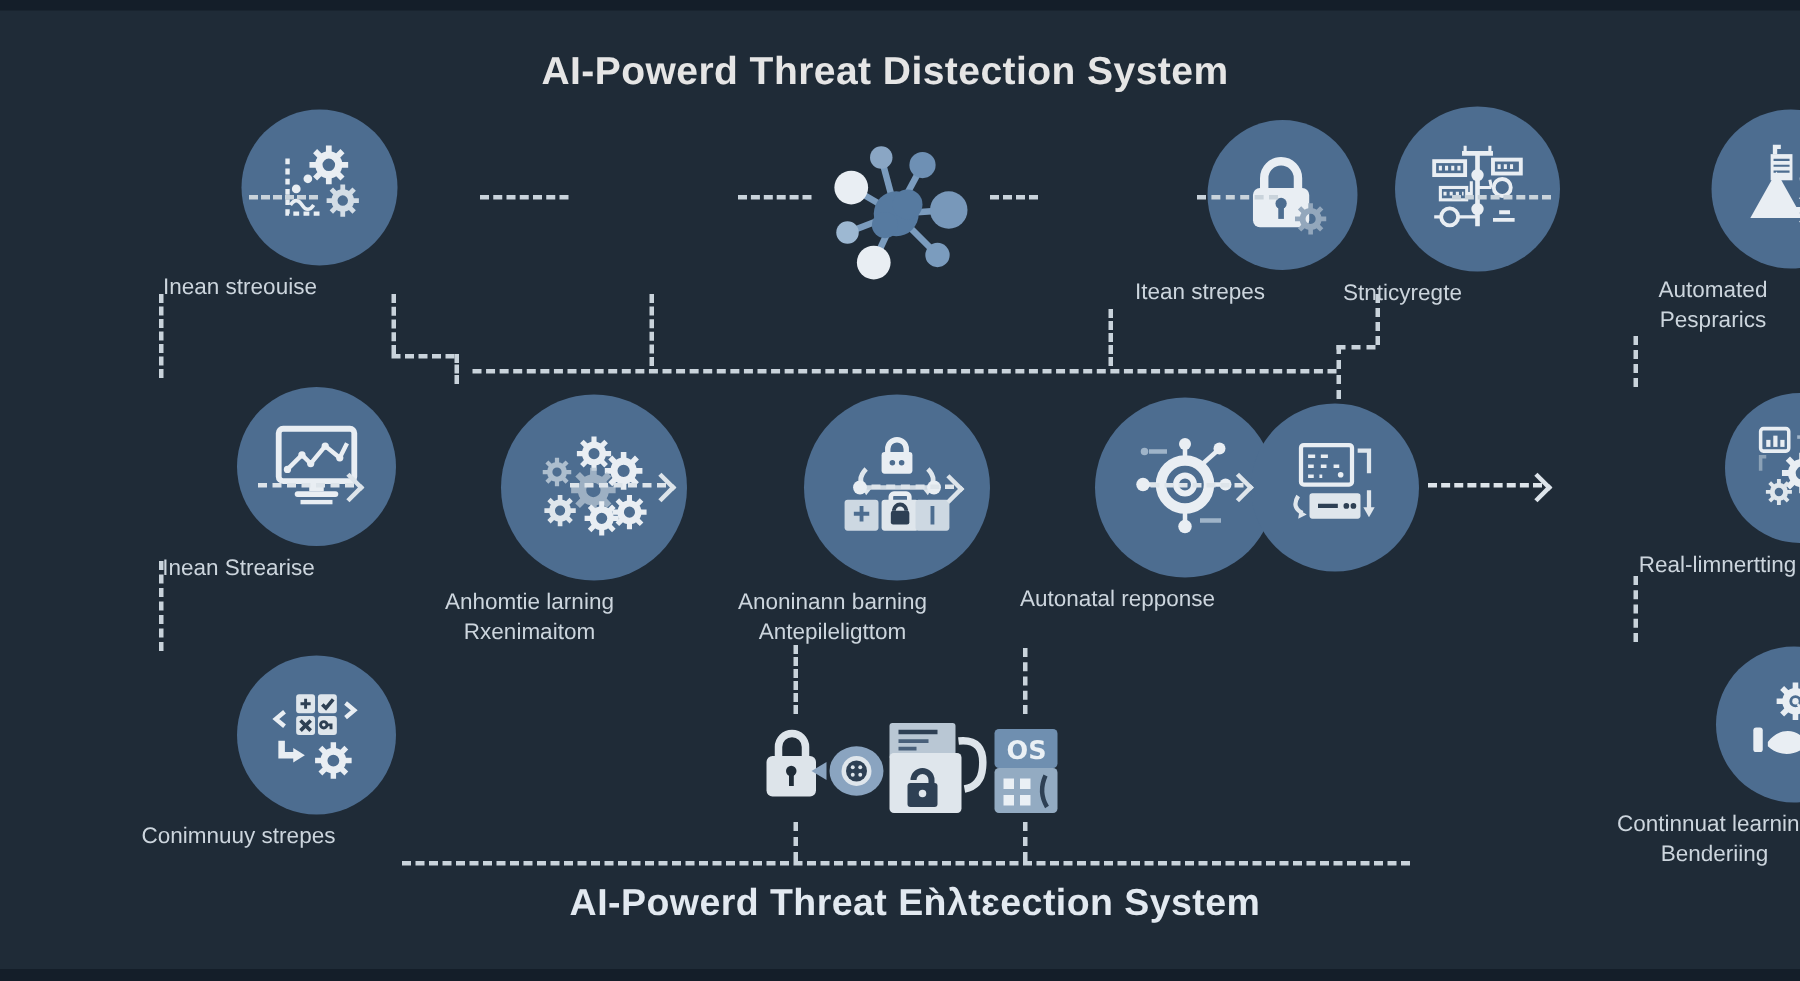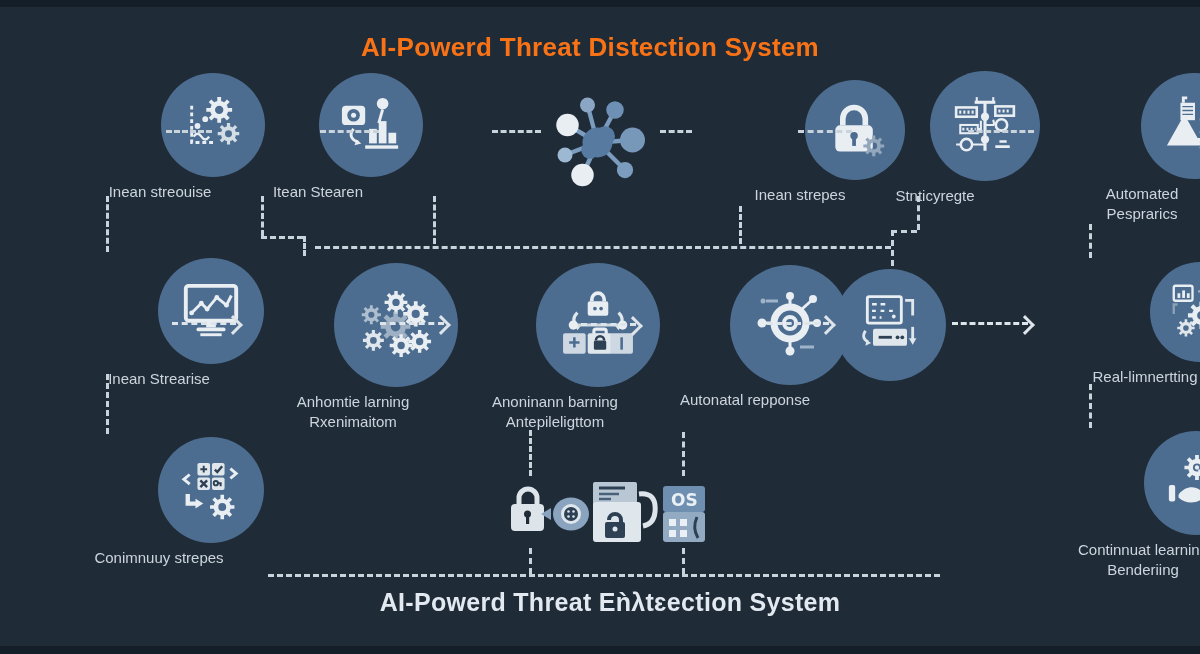--- a/index.html
+++ b/index.html
@@ -3,21 +3,21 @@
 <meta charset="utf-8">
 <style>
   html,body{margin:0;padding:0;background:#0d141c;}
   .stage{
     position:relative;width:1200px;height:654px;overflow:hidden;
     background:#1f2b37;
     font-family:"Liberation Sans","DejaVu Sans",sans-serif;
     --circle:#4d6d90;--icon:#e9eef3;--label:#ccd5dd;--dash:#c9d3db;--dark:#2e4054;
   }
   .band{position:absolute;left:0;width:1200px;background:#141e29;}
-  .title{position:absolute;text-align:center;font-weight:bold;color:#f97316;letter-spacing:.3px;}
+  .title{position:absolute;text-align:center;font-weight:bold;color:#e5e5e5;letter-spacing:.3px;}
   .title-top{top:32px;left:0;width:1180px;font-size:26px;}
   .title-bottom{top:588px;left:10px;width:1200px;font-size:25px;color:#e2e9f0;}
   .node{position:absolute;display:flex;flex-direction:column;align-items:flex-end;}
   .circle{
     border-radius:50%;background:var(--circle);
     display:flex;align-items:center;justify-content:center;flex:0 0 auto;
   }
   .label{
     margin-top:5px;color:var(--label);font-size:15px;line-height:1.3;
     text-align:center;white-space:pre-line;width:210px;
@@ -58,38 +58,20 @@
         <use href="#gear" xlink:href="#gear" style="color:#d3dde6" transform="translate(36,29) scale(0.6)"></use>
         <path d="M10 12 V50 H34" stroke="#e9eef3" stroke-width="3" fill="none" stroke-dasharray="4 3"></path>
         <circle cx="16" cy="33" r="3" fill="#e9eef3"></circle>
           <circle cx="24" cy="26" r="3" fill="#e9eef3"></circle>
         <path d="M12 44 q4 -6 8 0 t8 0" stroke="#e9eef3" stroke-width="2.5" fill="none"></path>
       </svg>
     </div>
     <div class="label">Inean streouise</div>
   </div>
 
-  <div class="node" style="left:213px;top:73px;">
-    <div class="circle" style="width:104px;height:104px;">
-      <svg width="62" height="62" viewBox="0 0 64 64">
-        <rect x="2" y="12" width="24" height="20" rx="4" fill="#e9eef3"></rect>
-        <circle cx="14" cy="22" r="6.5" fill="#4d6d90"></circle>
-          <circle cx="14" cy="22" r="2.6" fill="#e9eef3"></circle>
-        <circle cx="44" cy="10" r="6" fill="#e9eef3"></circle>
-          <line x1="44" y1="16" x2="40" y2="30" stroke="#e9eef3" stroke-width="3"></line>
-        <rect x="30" y="36" width="8" height="15" fill="#e9eef3"></rect>
-        <rect x="40" y="28" width="8" height="23" fill="#e9eef3"></rect>
-        <rect x="50" y="40" width="8" height="11" fill="#e9eef3"></rect>
-        <rect x="26" y="53" width="34" height="3.5" fill="#e9eef3"></rect>
-        <path d="M14 36 q-7 9 5 14" stroke="#e9eef3" stroke-width="3" fill="none"></path>
-        <path d="M17 47 l5 4 -7 2 z" fill="#e9eef3"></path>
-      </svg>
-    </div>
-    <div class="label">Itean Stearen</div>
-  </div>
 
 
   <svg width="100" height="100" viewBox="0 0 80 80" style="position:absolute;left:550px;top:90px;">
     <g stroke="#7b9cbe" stroke-width="3.5">
       <line x1="38" y1="42" x2="14" y2="28"></line>
         <line x1="38" y1="42" x2="12" y2="52"></line>
       <line x1="38" y1="42" x2="30" y2="12"></line>
         <line x1="38" y1="42" x2="52" y2="16"></line>
       <line x1="38" y1="42" x2="66" y2="40"></line>
         <line x1="38" y1="42" x2="60" y2="64"></line>
@@ -110,21 +92,21 @@
   <div class="node" style="left:695px;top:80px;">
     <div class="circle" style="width:100px;height:100px;">
       <svg width="60" height="60" viewBox="0 0 64 64" xmlns:xlink="http://www.w3.org/1999/xlink">
         <path d="M19 27 v-7 a12 12 0 0 1 24 0 v7" stroke="#e9eef3" stroke-width="6" fill="none"></path>
         <rect x="11" y="27" width="40" height="28" rx="5" fill="#e9eef3"></rect>
         <circle cx="31" cy="38" r="4" fill="#4d6d90"></circle>
           <rect x="29" y="39" width="4" height="10" fill="#4d6d90"></rect>
         <use href="#gear" xlink:href="#gear" style="color:#93a7bc" transform="translate(40,37) scale(0.6)"></use>
       </svg>
     </div>
-    <div class="label">Inean strepes</div>
+    <div class="label">Itean strepes</div>
   </div>
 
   <div class="node" style="left:830px;top:71px;">
     <div class="circle" style="width:110px;height:110px;">
       <svg width="66" height="66" viewBox="0 0 64 64">
         <g stroke="#e9eef3" fill="none">
           <line x1="32" y1="8" x2="32" y2="56" stroke-width="3"></line>
           <line x1="22" y1="9" x2="42" y2="9" stroke-width="3"></line>
           <line x1="24" y1="4" x2="24" y2="9" stroke-width="2"></line>
             <line x1="40" y1="4" x2="40" y2="9" stroke-width="2"></line>

